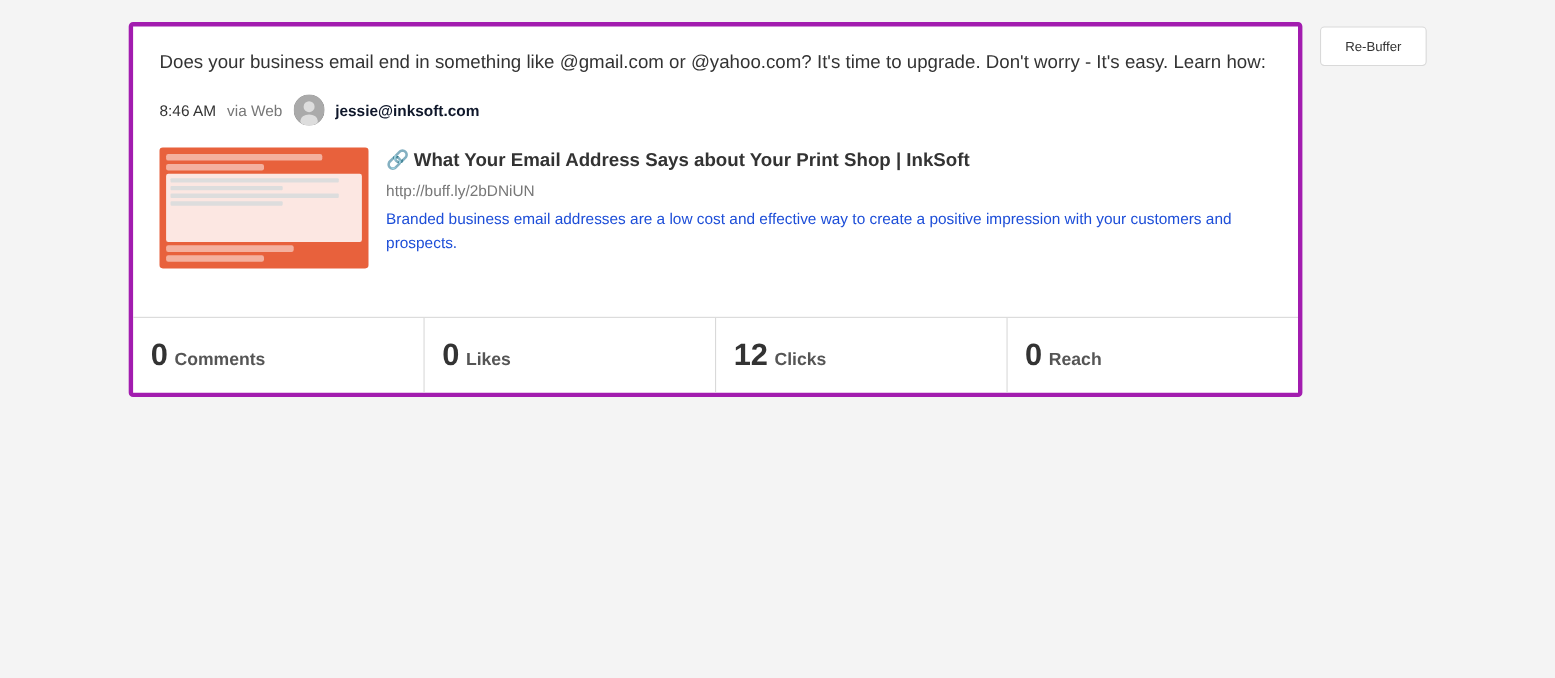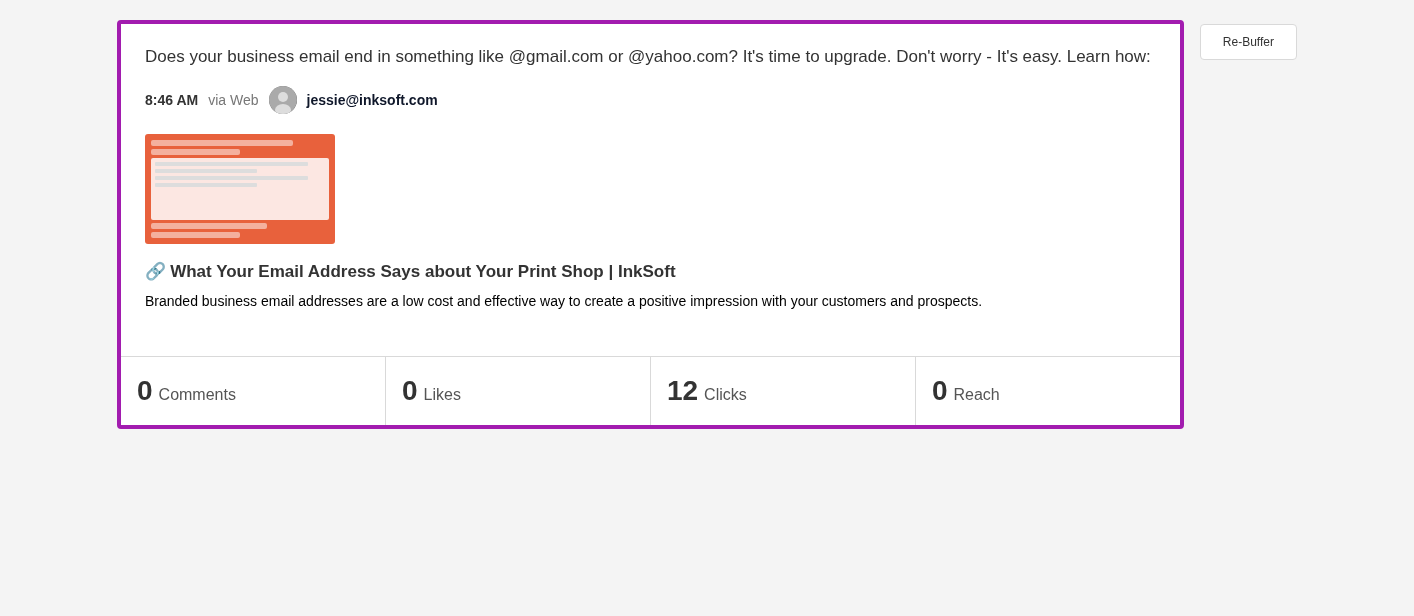--- a/index.html
+++ b/index.html
@@ -35,21 +35,21 @@
       line-height: 1.5;
       margin-bottom: 16px;
     }
     .post-meta {
       display: flex;
       align-items: center;
       gap: 10px;
       margin-bottom: 20px;
     }
     .post-time {
-      font-weight: 700;
+      font-weight: 400;
       font-size: 14px;
       color: #333;
     }
     .post-via {
       font-size: 14px;
       color: #777;
     }
     .avatar {
       width: 28px;
       height: 28px;
@@ -70,21 +70,21 @@
       font-size: 11px;
       color: #fff;
     }
     .post-author {
       font-weight: 700;
       font-size: 14px;
       color: #0f172a;
     }
     .link-preview {
       display: flex;
-      flex-direction: column;
+      flex-direction: row;
       gap: 16px;
       margin-bottom: 20px;
     }
     .link-thumbnail {
       width: 190px;
       height: 110px;
       flex-shrink: 0;
       background: #e8613c;
       border-radius: 3px;
       overflow: hidden;
@@ -129,21 +129,21 @@
       margin-right: 4px;
       font-size: 17px;
     }
     .link-url {
       font-size: 14px;
       color: #777;
       margin-bottom: 8px;
     }
     .link-desc {
       font-size: 14px;
-      color: #000000;
+      color: #1d4ed8;
       line-height: 1.5;
     }
     .stats-bar {
       display: flex;
       flex-direction: row;
       border-top: 1px solid #d9d9d9;
     }
     .stat-item {
       flex: 1;
       padding: 18px 16px;
@@ -156,21 +156,21 @@
       border-right: none;
     }
     .stat-number {
       font-size: 28px;
       font-weight: 700;
       color: #333;
     }
     .stat-label {
       font-size: 16px;
       color: #555;
-      font-weight: 400;
+      font-weight: 700;
     }
     .rebuffer-btn {
       padding: 10px 22px;
       font-size: 12px;
       color: #333;
       background: #fff;
       border: 1px solid #d9d9d9;
       border-radius: 4px;
       cursor: pointer;
       white-space: nowrap;
@@ -208,20 +208,21 @@
             <div class="thumb-panel-line"></div>
             <div class="thumb-panel-line s"></div>
           </div>
           <div class="thumb-bar medium"></div>
           <div class="thumb-bar short"></div>
         </div>
         <div class="link-content">
           <div class="link-title">
             <span class="link-icon">🔗</span><span>What Your Email Address Says about Your Print Shop | InkSoft</span>
           </div>
+          <div class="link-url">http://buff.ly/2bDNiUN</div>
           <div class="link-desc">Branded business email addresses are a low cost and effective way to create a positive impression with your customers and prospects.</div>
         </div>
       </div>
     </div>
     <div class="stats-bar">
 
     <div class="stat-item">
           <span class="stat-number">0</span>
           <span class="stat-label">Comments</span>
         </div>

